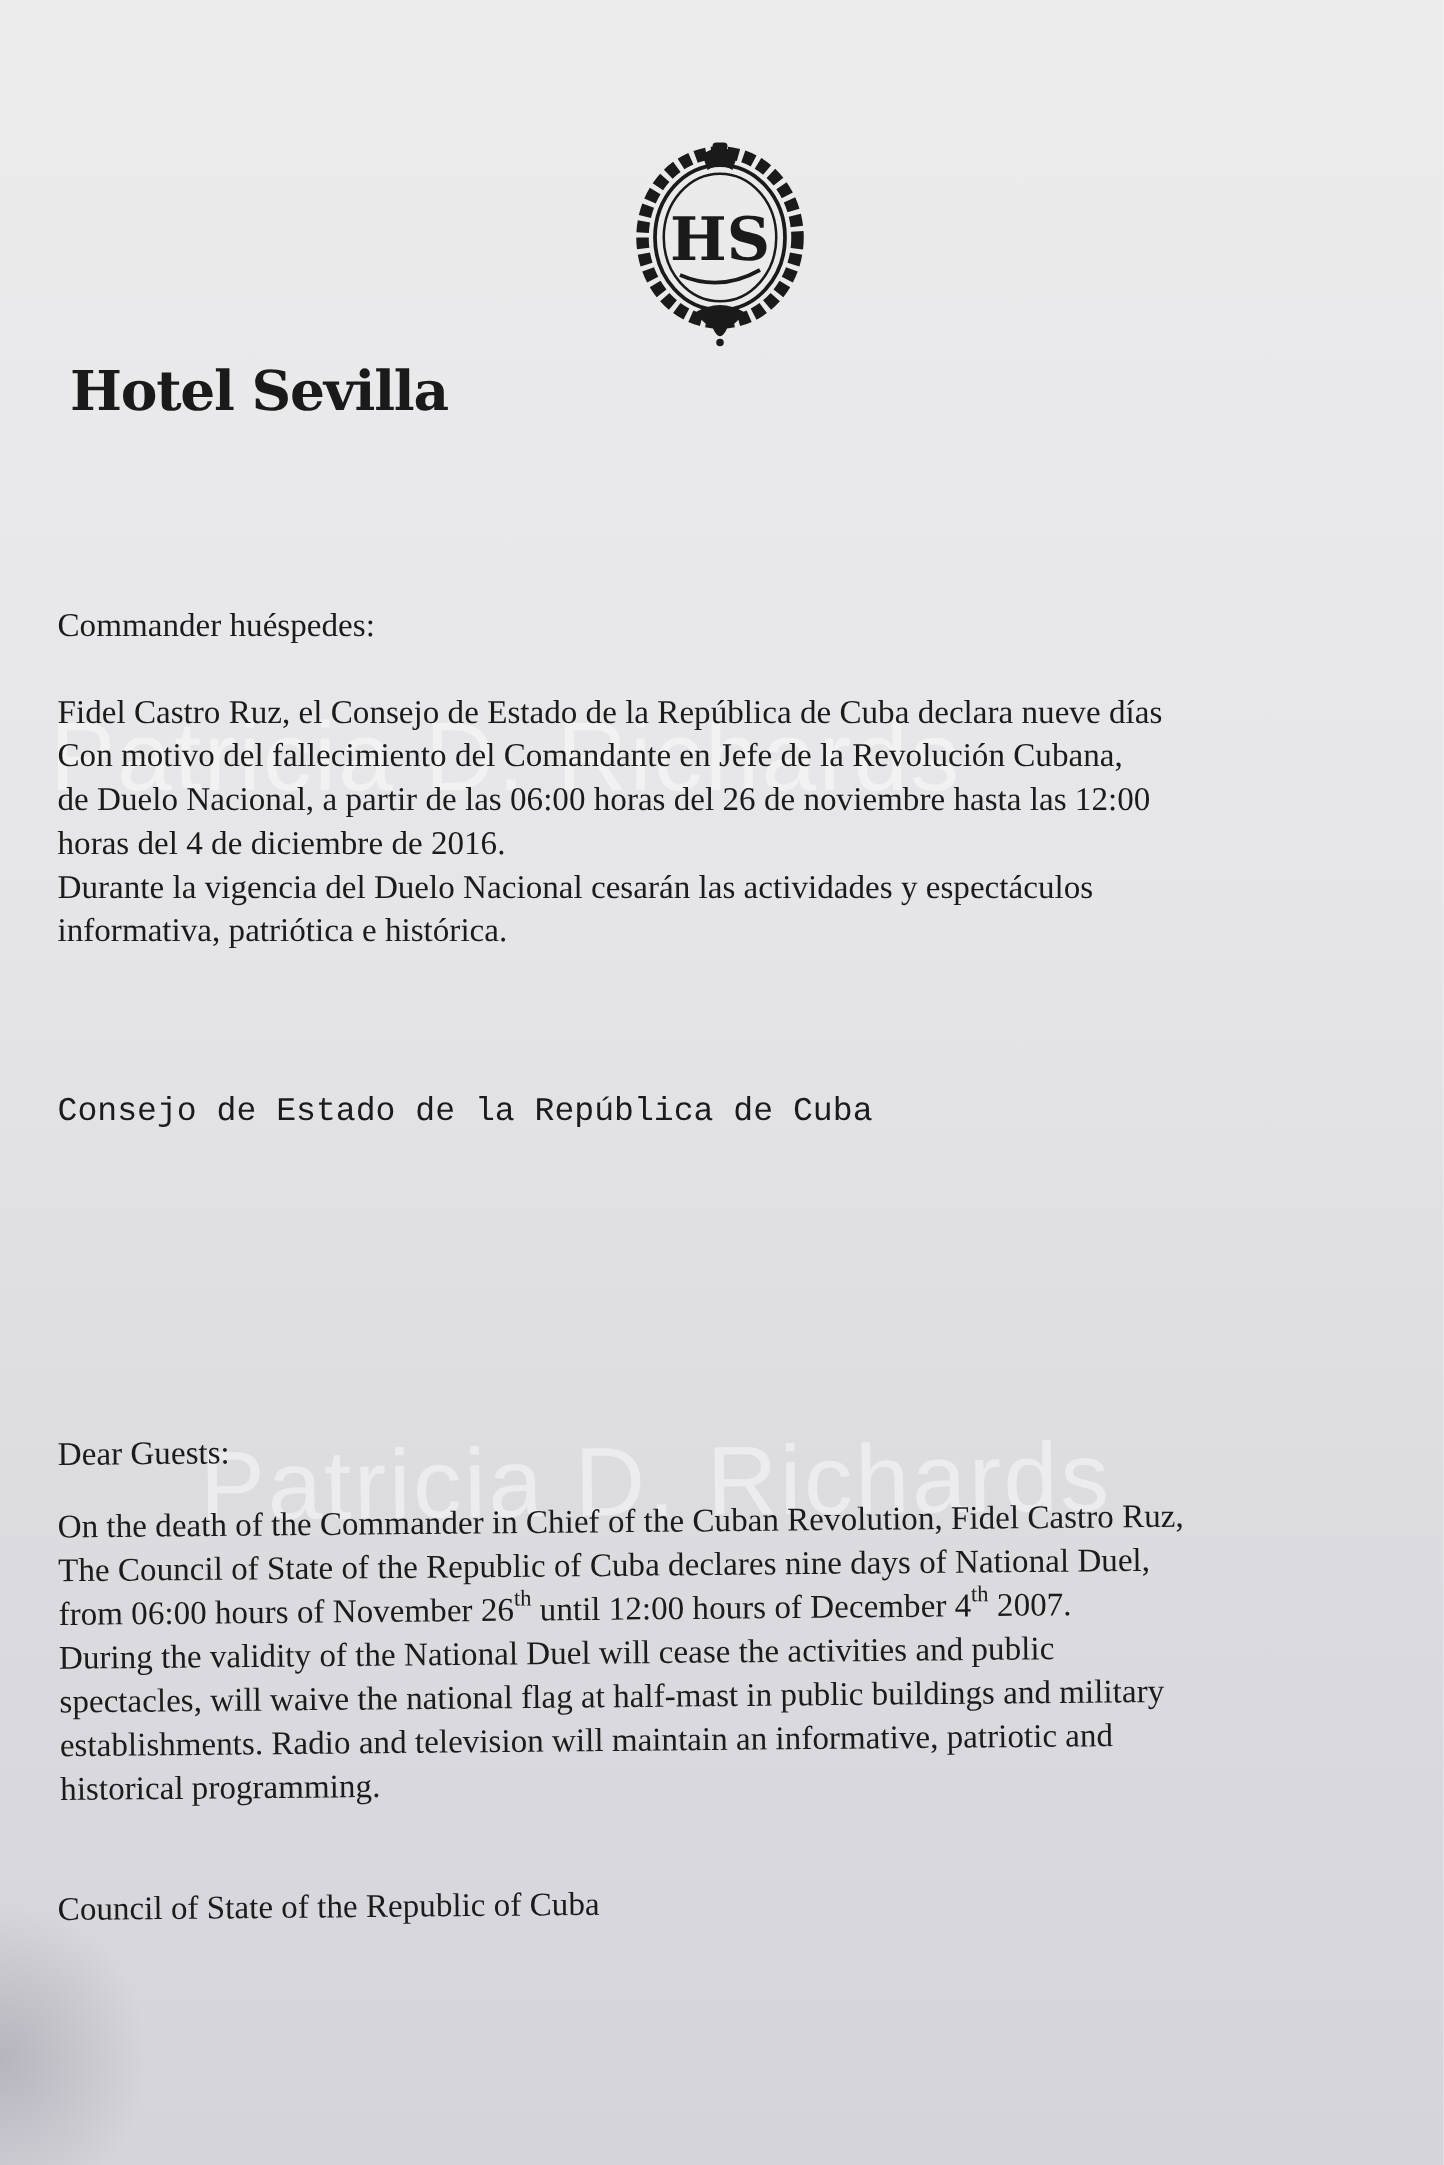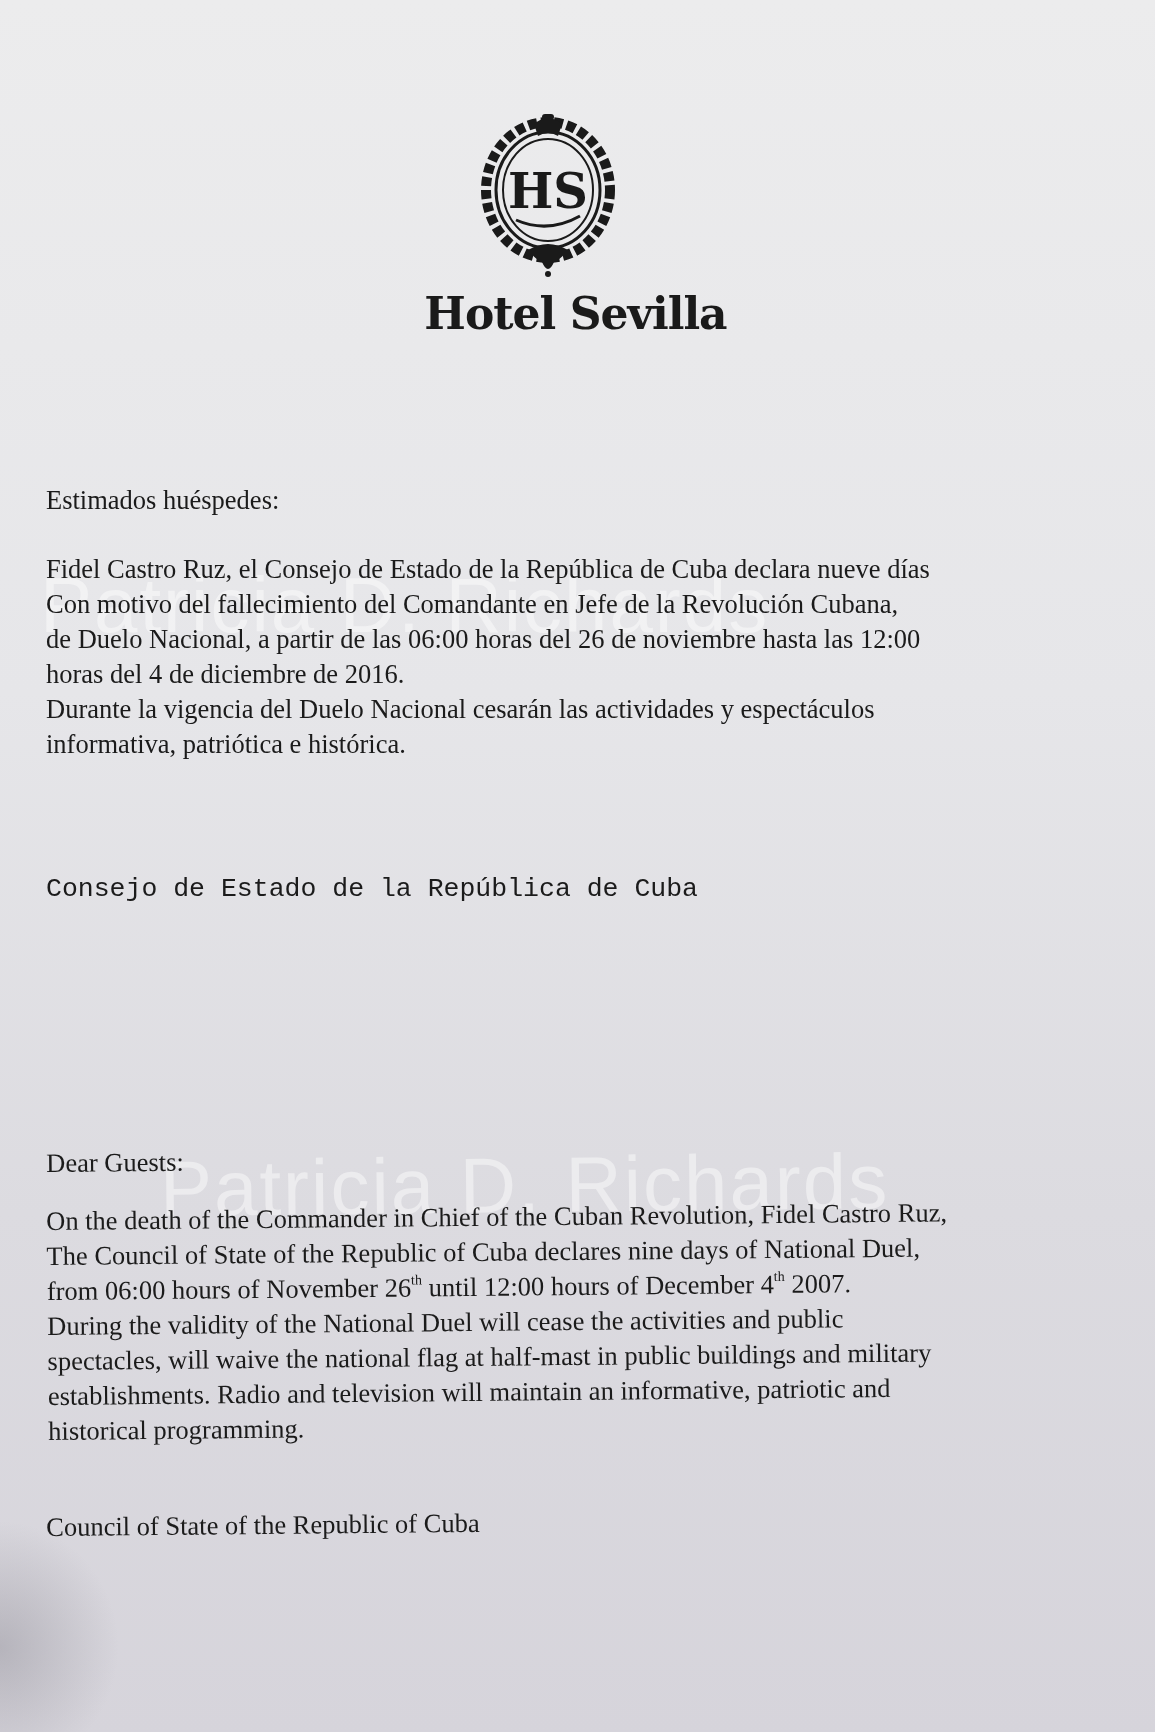--- a/index.html
+++ b/index.html
@@ -22,21 +22,22 @@
       width: 120px;
       height: 212px;
       background: radial-gradient(ellipse at 0% 60%, rgba(120,118,128,0.35) 0%, rgba(120,118,128,0.0) 70%);
       pointer-events: none;
     }
     .letterhead {
       position: absolute;
       left: 0;
       top: 110px;
       width: 1095px;
-      text-align: center;
+      text-align: left;
+      padding-left: 28px;
     }
     .crest {
       display: block;
       margin: 0 auto;
       width: 160px;
       height: 170px;
     }
     .hotel-name {
       display: block;
       margin-top: 8px;
@@ -52,21 +53,21 @@
       left: 46px;
       width: 1090px;
       font-size: 26.5px;
       line-height: 35px;
       white-space: nowrap;
     }
     .line {
       display: block;
     }
     sup.ord {
-      font-size: 14px;
+      font-size: 18px;
       vertical-align: 12px;
       line-height: 0;
     }
     .watermark {
       position: absolute;
       font-family: "Liberation Sans", "DejaVu Sans", sans-serif;
       font-size: 78px;
       color: rgba(255,255,255,0.45);
       white-space: nowrap;
       pointer-events: none;
@@ -100,21 +101,21 @@
     <text x="80" y="98" text-anchor="middle" font-family="DejaVu Serif, serif" font-size="48" font-weight="bold" fill="#1a1a1a">HS</text>
     <path d="M48 110 Q80 124 112 106" fill="none" stroke="#1a1a1a" stroke-width="3"></path>
   </svg>
   <span class="hotel-name">Hotel Sevilla</span>
 </div>
 
 <div class="watermark" style="left:40px; top:560px;">Patricia D. Richards</div>
 <div class="watermark" style="left:160px; top:1140px; transform: rotate(-0.6deg);">Patricia D. Richards</div>
 
 <div class="block" style="top:483px;">
-  <span class="line">Estimados huéspedes:</span>
+  <span class="line">Commander huéspedes:</span>
 </div>
 
 <div class="block" style="top:552px;">
   <span class="line">Fidel Castro Ruz, el Consejo de Estado de la República de Cuba declara nueve días</span>
   <span class="line">Con motivo del fallecimiento del Comandante en Jefe de la Revolución Cubana,</span>
   <span class="line">de Duelo Nacional, a partir de las 06:00 horas del 26 de noviembre hasta las 12:00</span>
   <span class="line">horas del 4 de diciembre de 2016.</span>
   <span class="line">Durante la vigencia del Duelo Nacional cesarán las actividades y espectáculos</span>
   <span class="line">informativa, patriótica e histórica.</span>
 </div>

